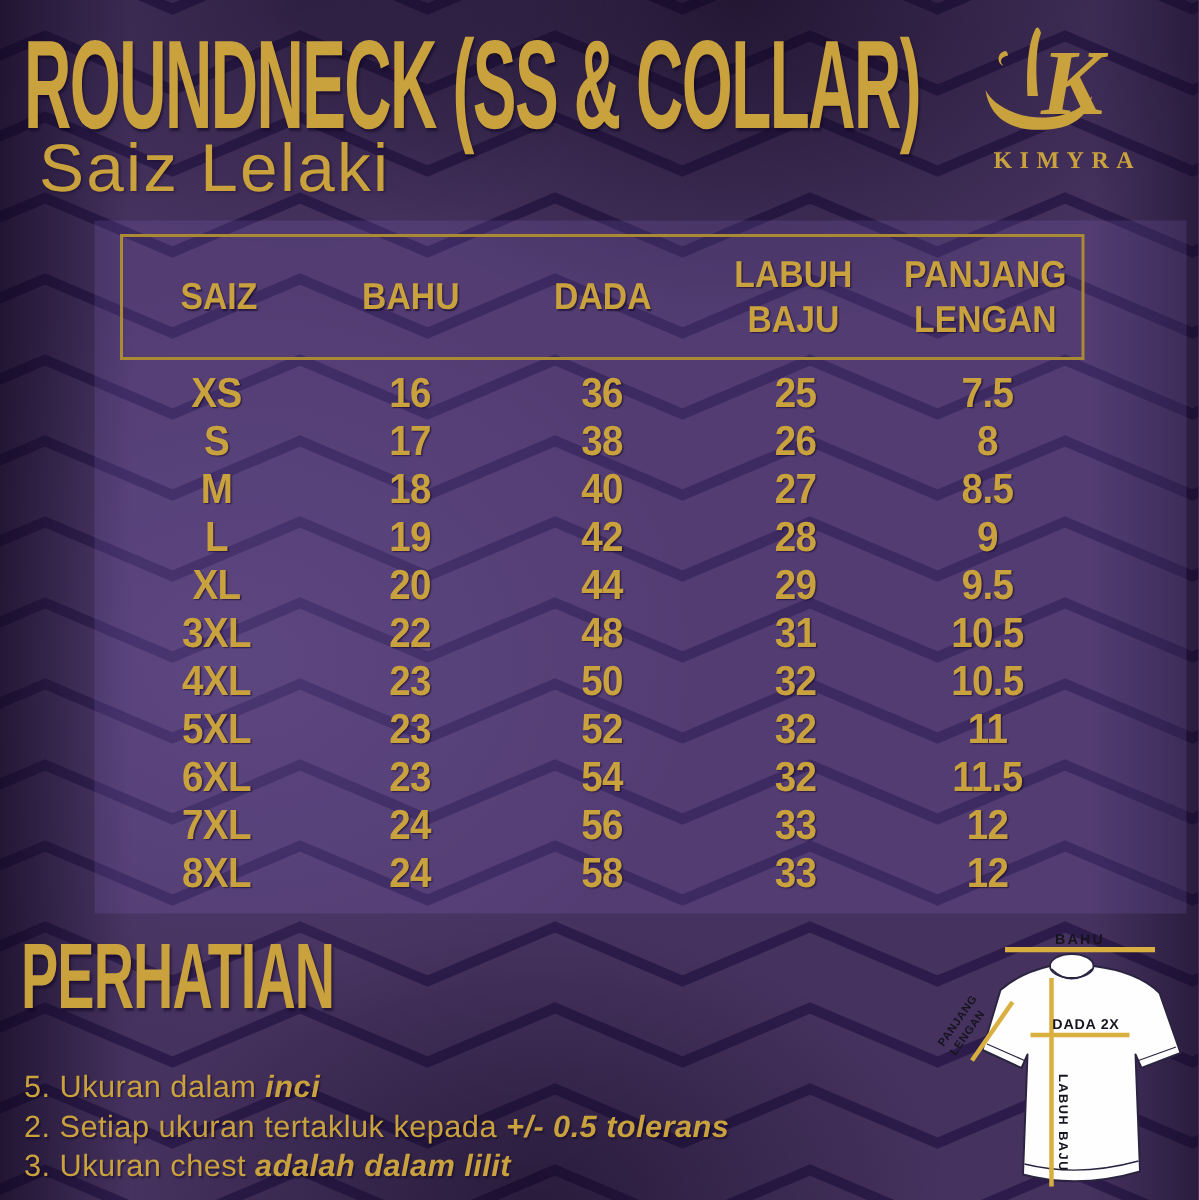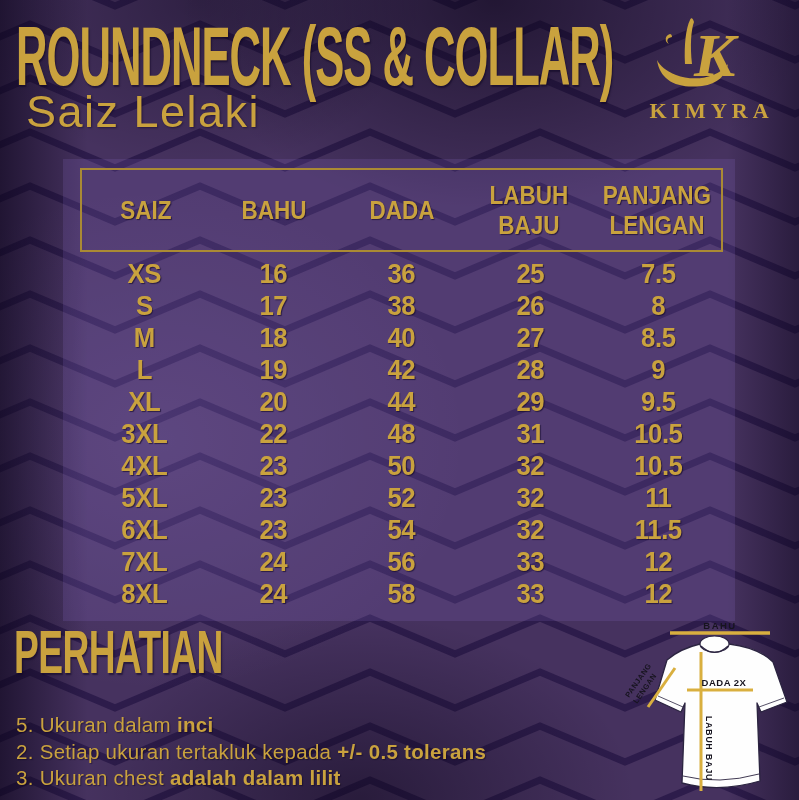--- a/index.html
+++ b/index.html
@@ -26,25 +26,25 @@
     transform:scaleX(.52);transform-origin:left top;
     color:#C9A23E;text-shadow:2px 2px 2px rgba(15,5,35,.55);
   }
   .subtitle{
     position:absolute;left:14px;top:86px;
     font-size:45px;font-weight:400;letter-spacing:1.5px;
     color:#C9A23E;text-shadow:1px 1px 2px rgba(15,5,35,.5);margin-left:12px;
   }
   .logo{position:absolute;right:12px;top:14px;width:156px;text-align:center;}
   .brand-name{
-    font-family:"Liberation Serif",serif;font-size:22px;font-weight:bold;
+    font-family:"Liberation Serif",serif;font-size:16px;font-weight:bold;
     letter-spacing:5px;color:#C9A23E;margin-top:0;padding-left:5px;
   }
   .panel{
-    position:absolute;left:63px;top:159px;width:672px;height:462px;
+    position:absolute;left:63px;top:147px;width:728px;height:462px;
     background:rgba(152,120,216,.16);
   }
   .thead{
     position:absolute;left:17px;top:9px;width:639px;height:80px;
     border:2px solid #AA8A34;
     display:grid;grid-template-columns:repeat(5,1fr);align-items:center;
   }
   .th{
     text-align:center;color:#C9A23E;font-weight:bold;font-size:25px;
     line-height:1.2;white-space:pre-line;letter-spacing:0;
@@ -64,21 +64,21 @@
     position:absolute;left:14px;top:616px;
     font-size:62px;font-weight:bold;letter-spacing:-1px;white-space:nowrap;
     transform:scaleX(.6);transform-origin:left top;
     color:#C9A23E;text-shadow:2px 2px 2px rgba(15,5,35,.55);
   }
   .notes-list{
     position:absolute;left:16px;top:712px;
     font-size:20.5px;line-height:26.5px;letter-spacing:.3px;
     color:#C9A23E;text-shadow:1px 1px 1px rgba(15,5,35,.5);
   }
-  .em{font-weight:bold;}
+  .em{font-weight:bold;font-style:italic;}
   .tshirt{position:absolute;left:615px;top:600px;width:184px;height:200px;}
   .shirt-label{font-family:"Liberation Sans",sans-serif;font-weight:bold;fill:#17141F;}
 </style>
 </head>
 <body>
 
 <div class="canvas">
 
   <svg class="bg" width="799" height="800" aria-hidden="true">
     <path id="zzpath" d="M -55 6 L 30 -30 L 115 6 L 200 -30 L 285 6 L 370 -30 L 455 6 L 540 -30 L 625 6 L 710 -30 L 795 6 L 880 -30 L 965 6M -55 60 L 30 24 L 115 60 L 200 24 L 285 60 L 370 24 L 455 60 L 540 24 L 625 60 L 710 24 L 795 60 L 880 24 L 965 60M -55 114 L 30 78 L 115 114 L 200 78 L 285 114 L 370 78 L 455 114 L 540 78 L 625 114 L 710 78 L 795 114 L 880 78 L 965 114M -55 168 L 30 132 L 115 168 L 200 132 L 285 168 L 370 132 L 455 168 L 540 132 L 625 168 L 710 132 L 795 168 L 880 132 L 965 168M -55 222 L 30 186 L 115 222 L 200 186 L 285 222 L 370 186 L 455 222 L 540 186 L 625 222 L 710 186 L 795 222 L 880 186 L 965 222M -55 276 L 30 240 L 115 276 L 200 240 L 285 276 L 370 240 L 455 276 L 540 240 L 625 276 L 710 240 L 795 276 L 880 240 L 965 276M -55 330 L 30 294 L 115 330 L 200 294 L 285 330 L 370 294 L 455 330 L 540 294 L 625 330 L 710 294 L 795 330 L 880 294 L 965 330M -55 384 L 30 348 L 115 384 L 200 348 L 285 384 L 370 348 L 455 384 L 540 348 L 625 384 L 710 348 L 795 384 L 880 348 L 965 384M -55 438 L 30 402 L 115 438 L 200 402 L 285 438 L 370 402 L 455 438 L 540 402 L 625 438 L 710 402 L 795 438 L 880 402 L 965 438M -55 492 L 30 456 L 115 492 L 200 456 L 285 492 L 370 456 L 455 492 L 540 456 L 625 492 L 710 456 L 795 492 L 880 456 L 965 492M -55 546 L 30 510 L 115 546 L 200 510 L 285 546 L 370 510 L 455 546 L 540 510 L 625 546 L 710 510 L 795 546 L 880 510 L 965 546M -55 600 L 30 564 L 115 600 L 200 564 L 285 600 L 370 564 L 455 600 L 540 564 L 625 600 L 710 564 L 795 600 L 880 564 L 965 600M -55 654 L 30 618 L 115 654 L 200 618 L 285 654 L 370 618 L 455 654 L 540 618 L 625 654 L 710 618 L 795 654 L 880 618 L 965 654M -55 708 L 30 672 L 115 708 L 200 672 L 285 708 L 370 672 L 455 708 L 540 672 L 625 708 L 710 672 L 795 708 L 880 672 L 965 708M -55 762 L 30 726 L 115 762 L 200 726 L 285 762 L 370 726 L 455 762 L 540 726 L 625 762 L 710 726 L 795 762 L 880 726 L 965 762M -55 816 L 30 780 L 115 816 L 200 780 L 285 816 L 370 780 L 455 816 L 540 780 L 625 816 L 710 780 L 795 816 L 880 780 L 965 816M -55 870 L 30 834 L 115 870 L 200 834 L 285 870 L 370 834 L 455 870 L 540 834 L 625 870 L 710 834 L 795 870 L 880 834 L 965 870" fill="none" stroke="#1D0E3E" stroke-width="7" stroke-opacity="0.6" stroke-linejoin="miter"></path>

